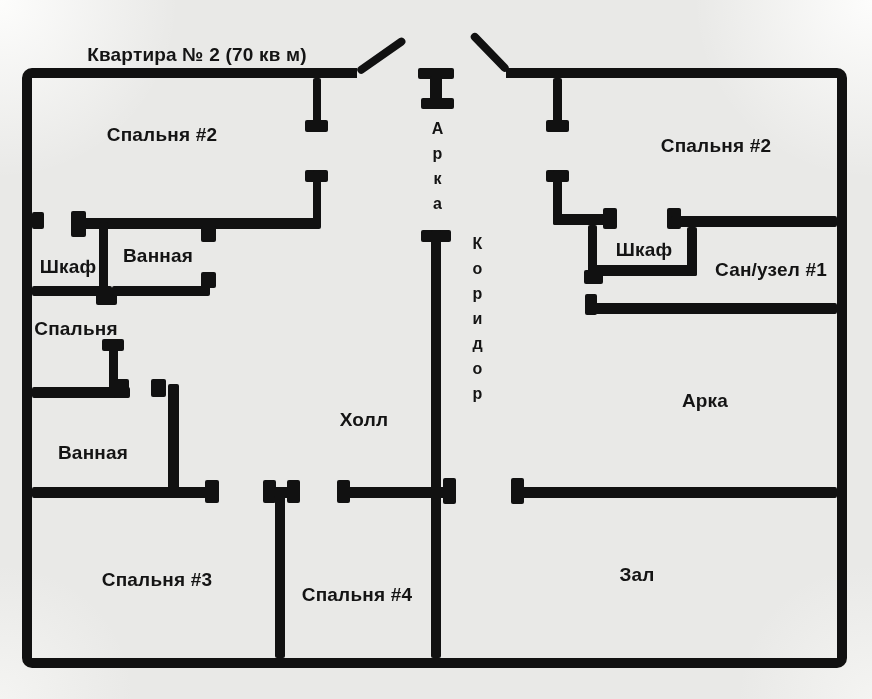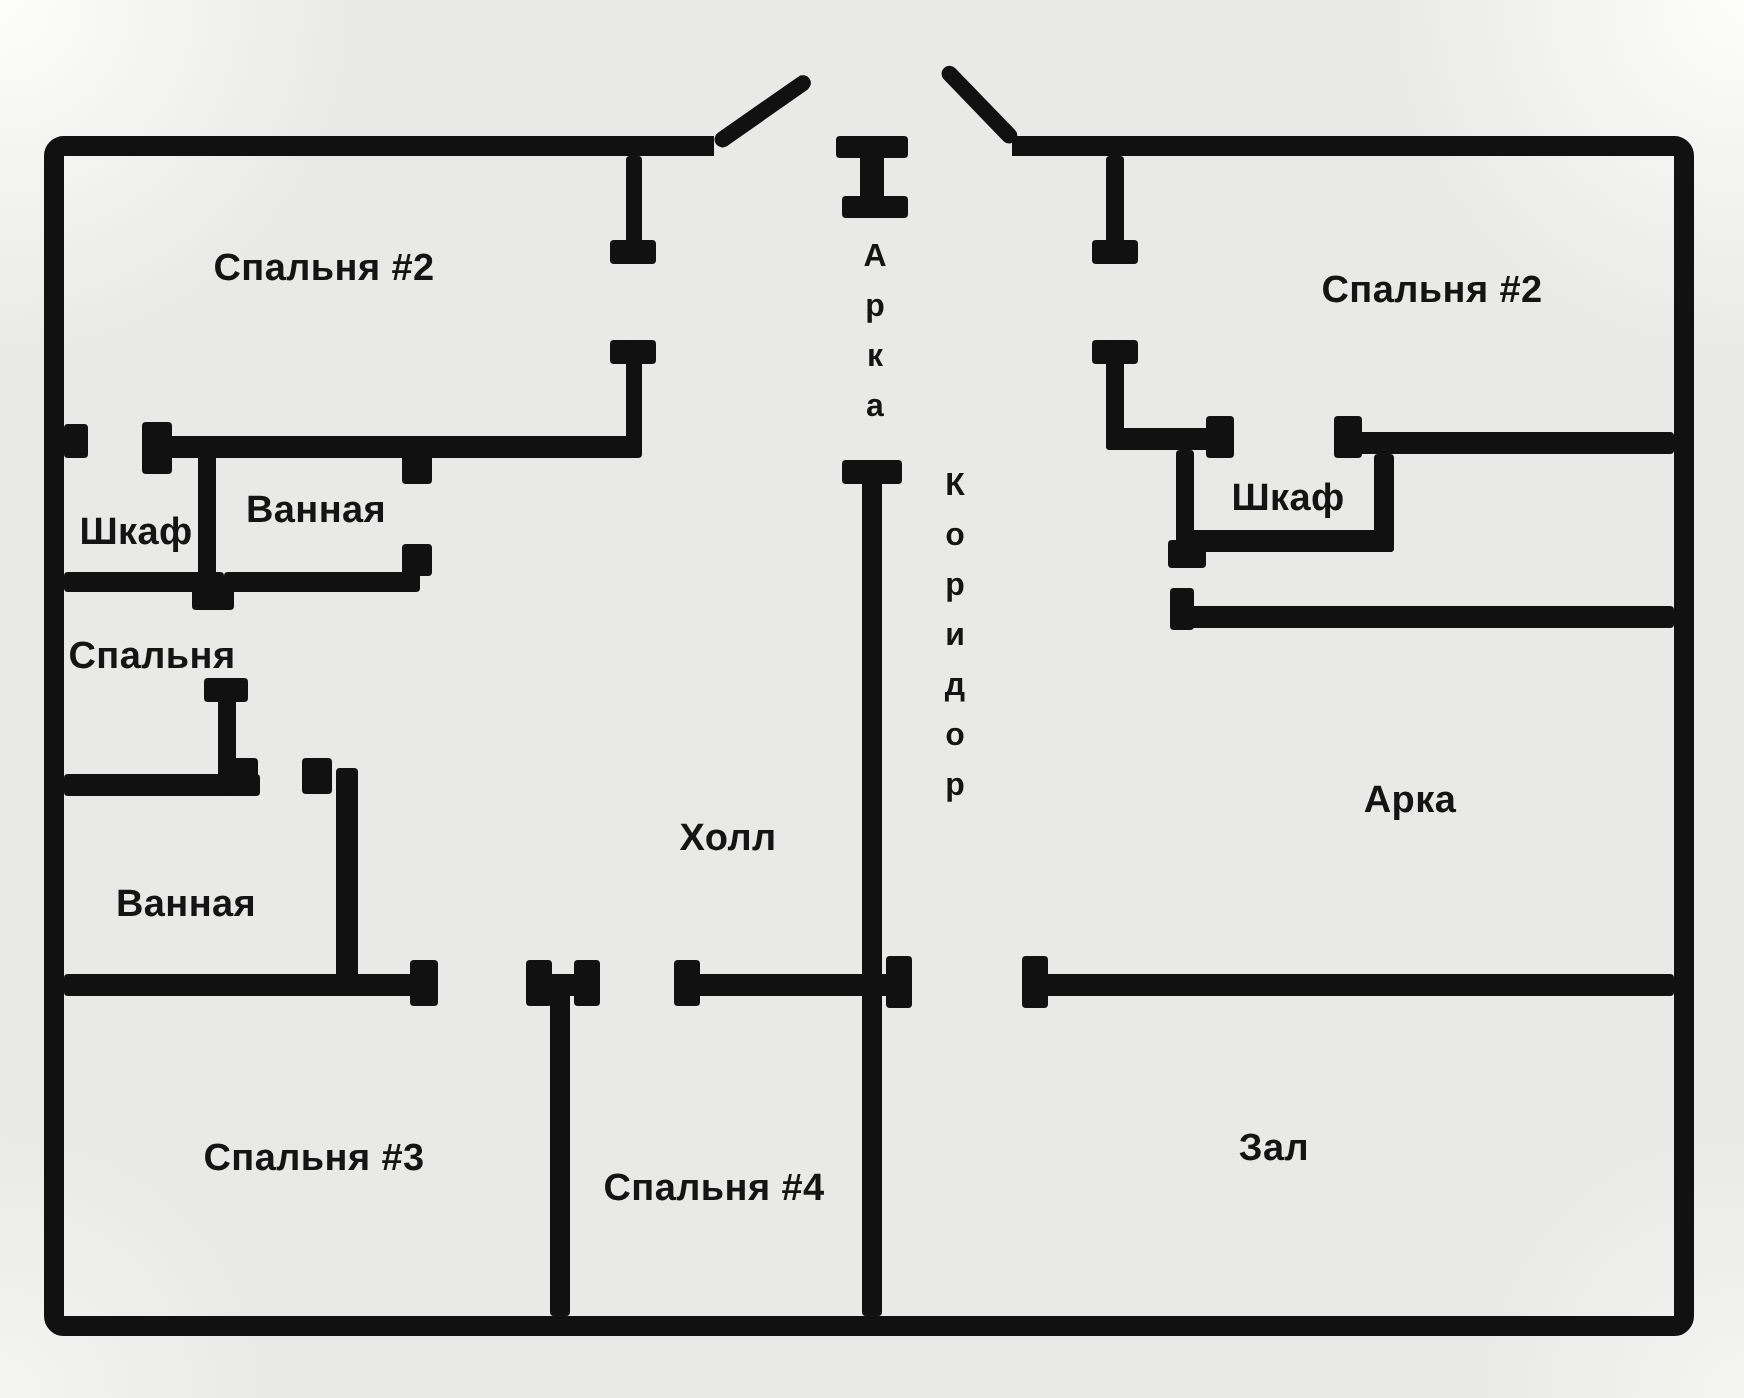--- a/index.html
+++ b/index.html
@@ -103,31 +103,33 @@
   <div class="w" style="left:671px;top:216px;width:166px;height:11px;"></div>
 
   <div class="w" style="left:588px;top:225px;width:9px;height:55px;"></div>
   <div class="w" style="left:584px;top:270px;width:19px;height:14px;"></div>
   <div class="w" style="left:588px;top:265px;width:109px;height:11px;"></div>
   <div class="w" style="left:687px;top:227px;width:10px;height:49px;"></div>
 
   <div class="w" style="left:585px;top:294px;width:12px;height:21px;"></div>
   <div class="w" style="left:595px;top:303px;width:242px;height:11px;"></div>
 
+  <div class="lbl" style="left:197px;top:55px;">Квартира № 2 (70 кв м)</div>
 
   <div class="lbl" style="left:162px;top:135px;">Спальня #2</div>
   <div class="lbl" style="left:68px;top:267px;">Шкаф</div>
   <div class="lbl" style="left:158px;top:256px;">Ванная</div>
   <div class="lbl" style="left:76px;top:329px;">Спальня</div>
   <div class="lbl" style="left:93px;top:453px;">Ванная</div>
   <div class="lbl" style="left:364px;top:420px;">Холл</div>
   <div class="lbl" style="left:157px;top:580px;">Спальня #3</div>
   <div class="lbl" style="left:357px;top:595px;">Спальня #4</div>
 
   <div class="lbl" style="left:716px;top:146px;">Спальня #2</div>
   <div class="lbl" style="left:644px;top:250px;">Шкаф</div>
+  <div class="lbl" style="left:771px;top:270px;">Сан/узел #1</div>
   <div class="lbl" style="left:705px;top:401px;">Арка</div>
   <div class="lbl" style="left:637px;top:575px;">Зал</div>
 
   <div class="vlbl" style="left:437px;top:170px;">Арка</div>
   <div class="vlbl" style="left:477px;top:322px;">Коридор</div>
 
 </div>
 
 </body></html>

